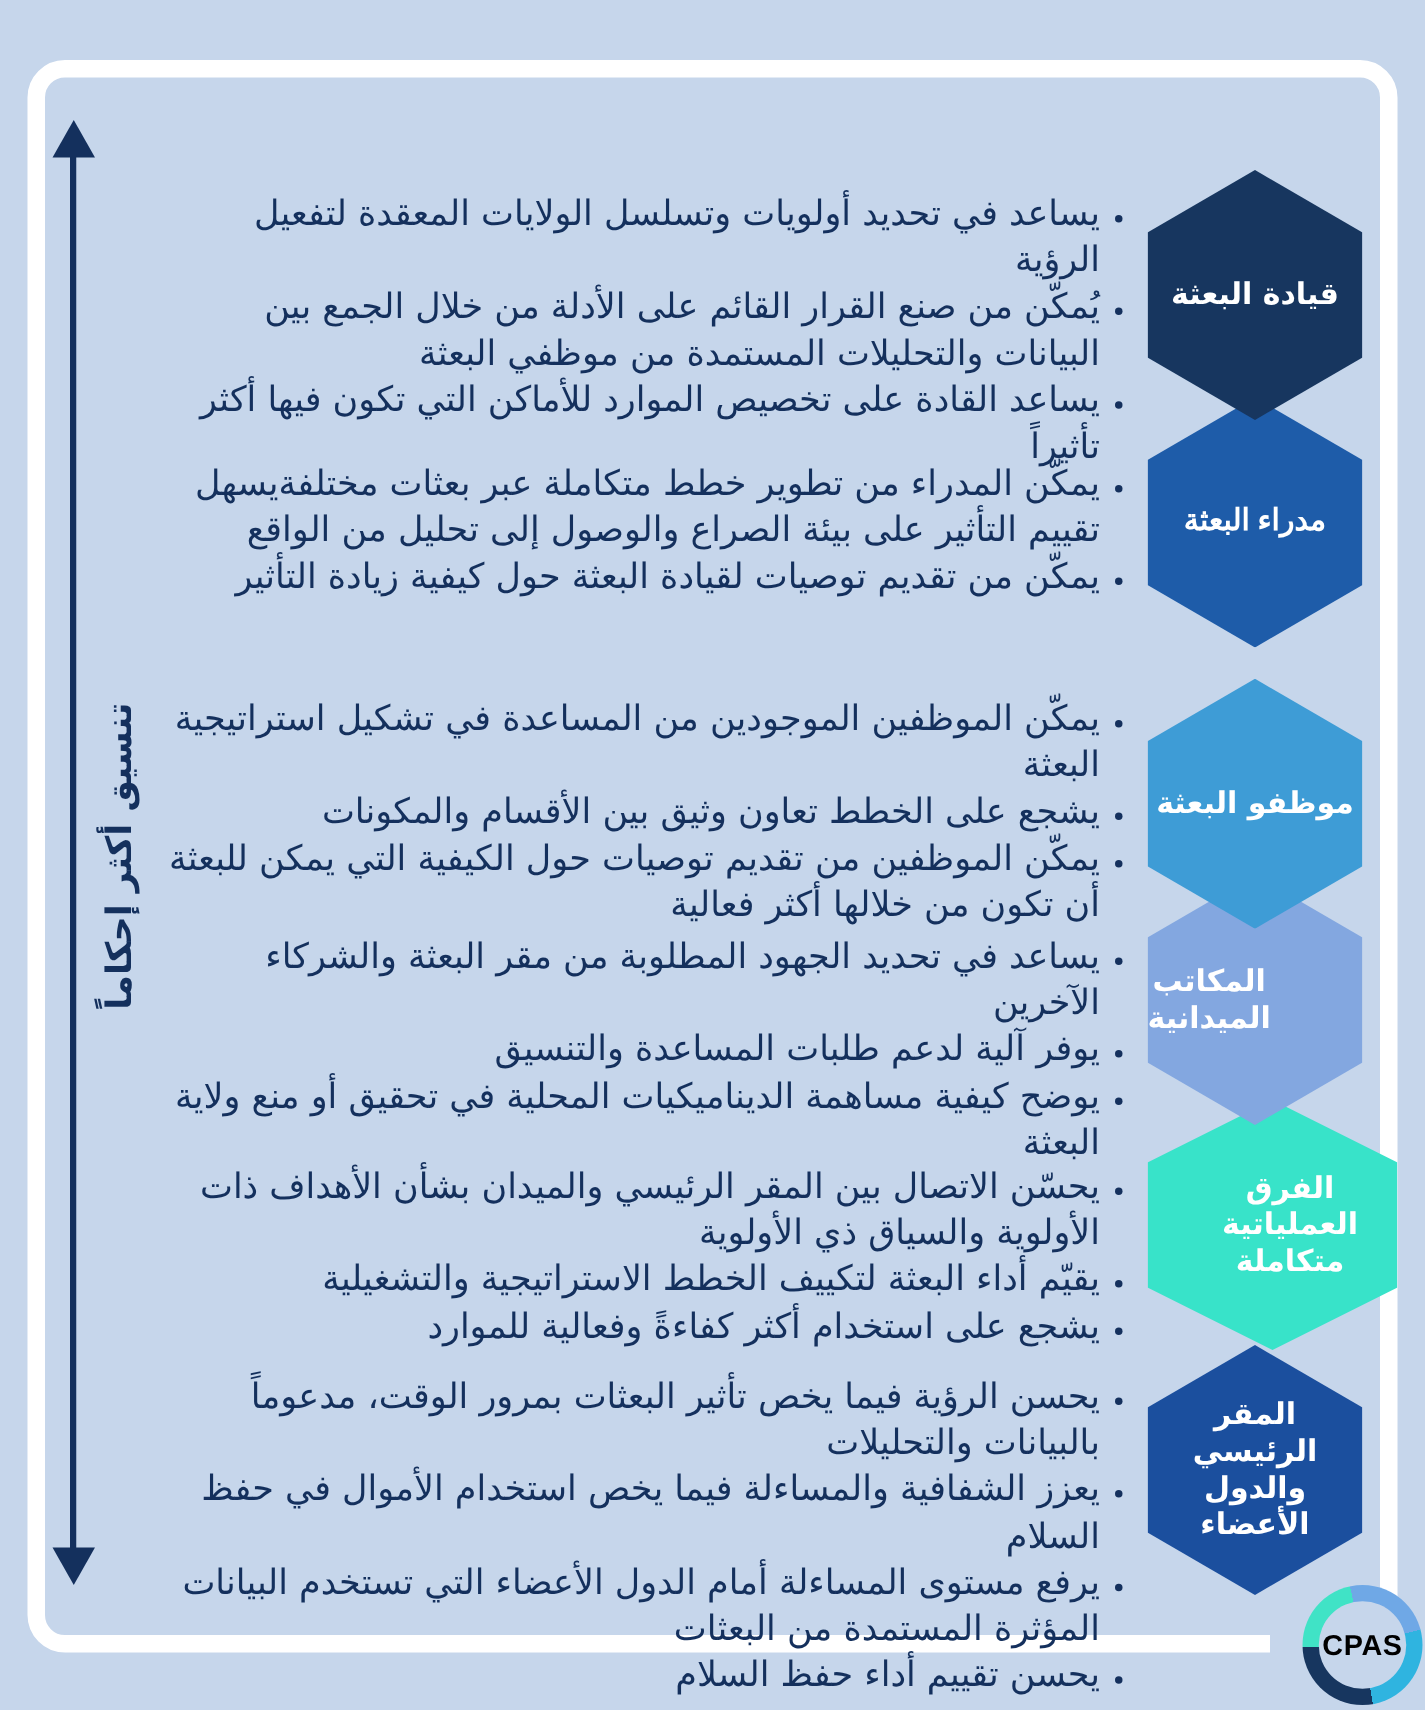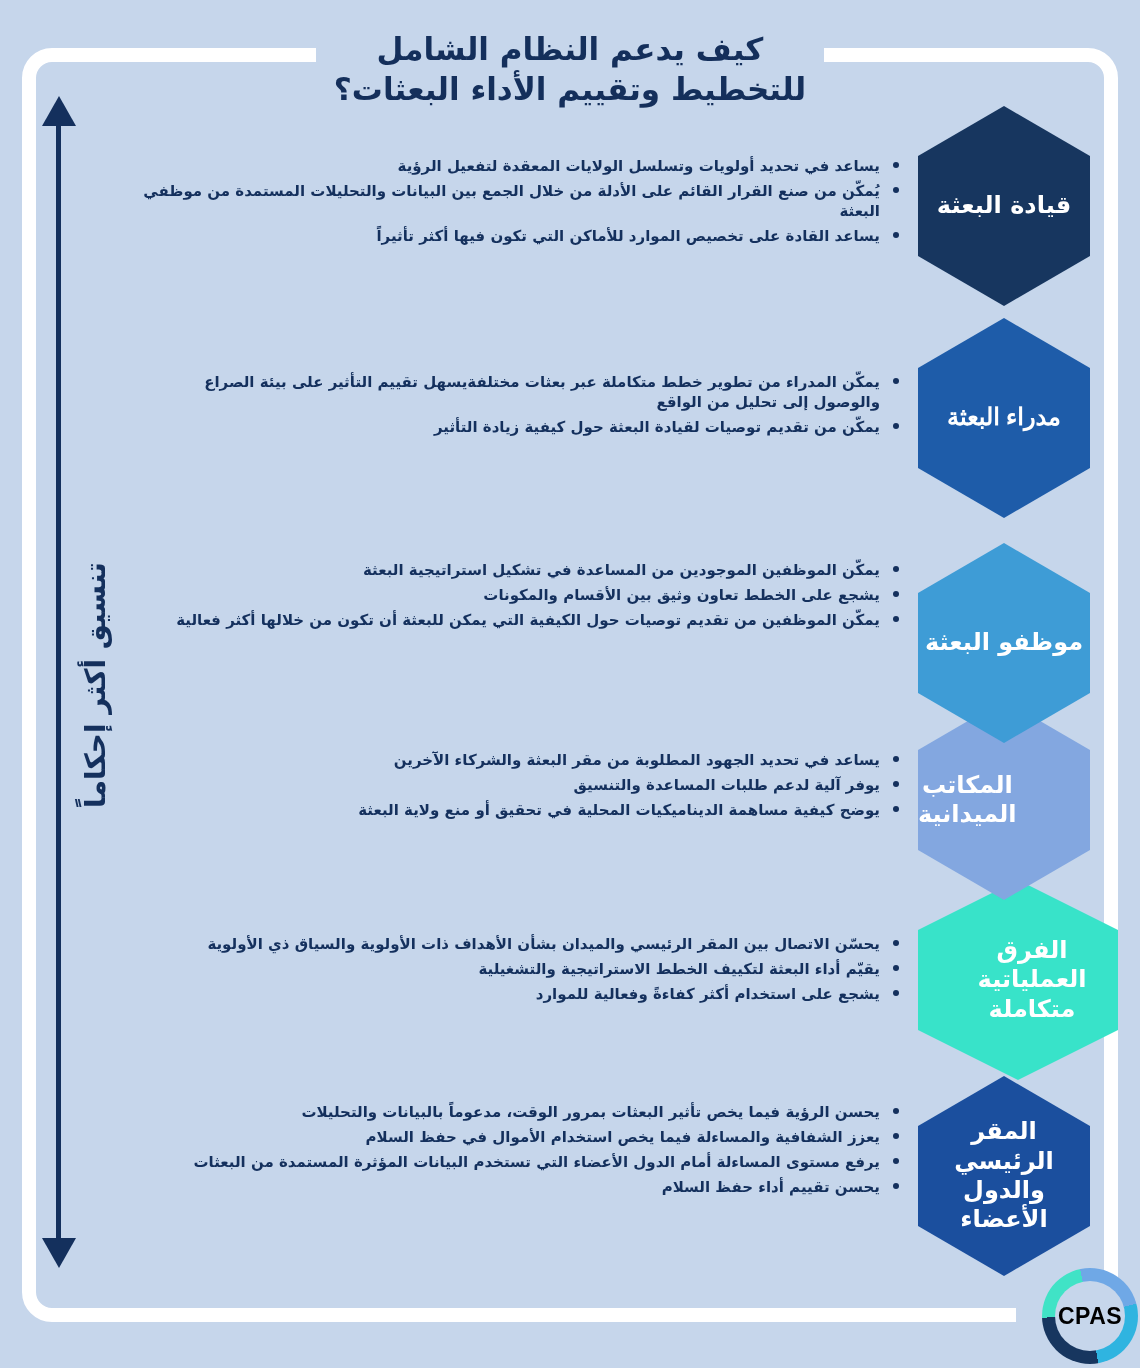--- a/index.html
+++ b/index.html
@@ -53,31 +53,31 @@
   }
 
   
   .hex{
     position:absolute;left:918px;width:172px;height:200px;
     clip-path:polygon(50% 0%,100% 25%,100% 75%,50% 100%,0% 75%,0% 25%);
     display:flex;align-items:center;justify-content:center;text-align:center;
     color:#ffffff;font-weight:bold;font-size:24px;line-height:1.22;
     direction:rtl;white-space:pre-line;
   }
-  .hex1{top:106px;background:#17365f;z-index:20;}
+  .hex1{top:136px;background:#17365f;z-index:20;}
   .hex2{top:318px;background:#1e5ca9;z-index:19;font-family:Liberation Serif, serif;}
   .hex3{top:543px;background:#3e9cd6;z-index:18;}
   .hex4{top:700px;background:#83a7e0;z-index:17;justify-content:flex-end;}
   .hex5{top:880px;background:#38e3c9;z-index:16;padding-left:28px;}
   .hex6{top:1076px;background:#1b4f9e;z-index:15;}
 
   
   .section{
     position:absolute;left:134px;width:772px;direction:rtl;z-index:5;
-    color:#14305d;font-size:15px;line-height:1.33;font-weight:bold;
+    color:#14305d;font-size:28px;line-height:1.33;
   }
   .section ul{margin:0;padding:0 26px 0 0;list-style:disc;}
   .section li{margin:0;padding:0;}
   .section li::marker{color:#14305d;font-size:19px;}
   .s1{top:152px;}
   .s2{top:368px;}
   .s3{top:556px;}
   .s4{top:746px;}
   .s5{top:930px;}
   .s6{top:1098px;}
@@ -103,24 +103,20 @@
   }
 </style>
 </head>
 <body>
 
 <div class="canvas">
 
   <div class="frame"></div>
   <div class="frame-patch"></div>
 
-  <div class="title-wrap">
-    <div class="title">كيف يدعم النظام الشامل
-للتخطيط وتقييم الأداء البعثات؟</div>
-  </div>
 
   <div class="arrow-shaft"></div>
   <div class="arrow-head up"></div>
   <div class="arrow-head down"></div>
   <div class="axis-label">تنسيق أكثر إحكاماً</div>
 
   <div class="hex hex1">
     <span>قيادة البعثة</span>
   </div>
   <div class="hex hex2">

